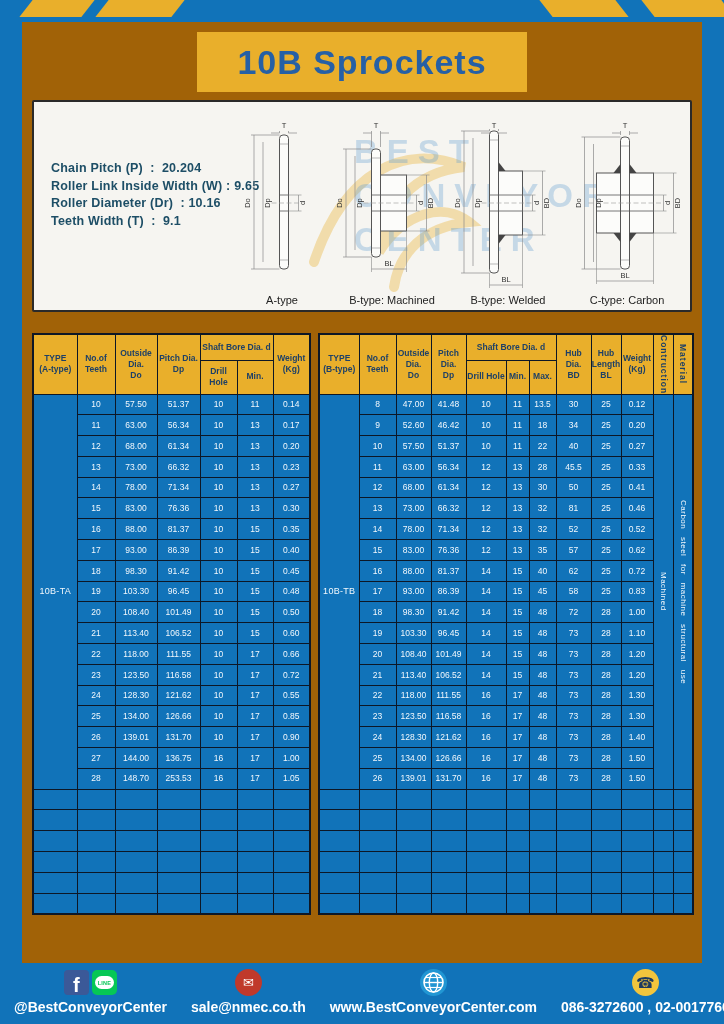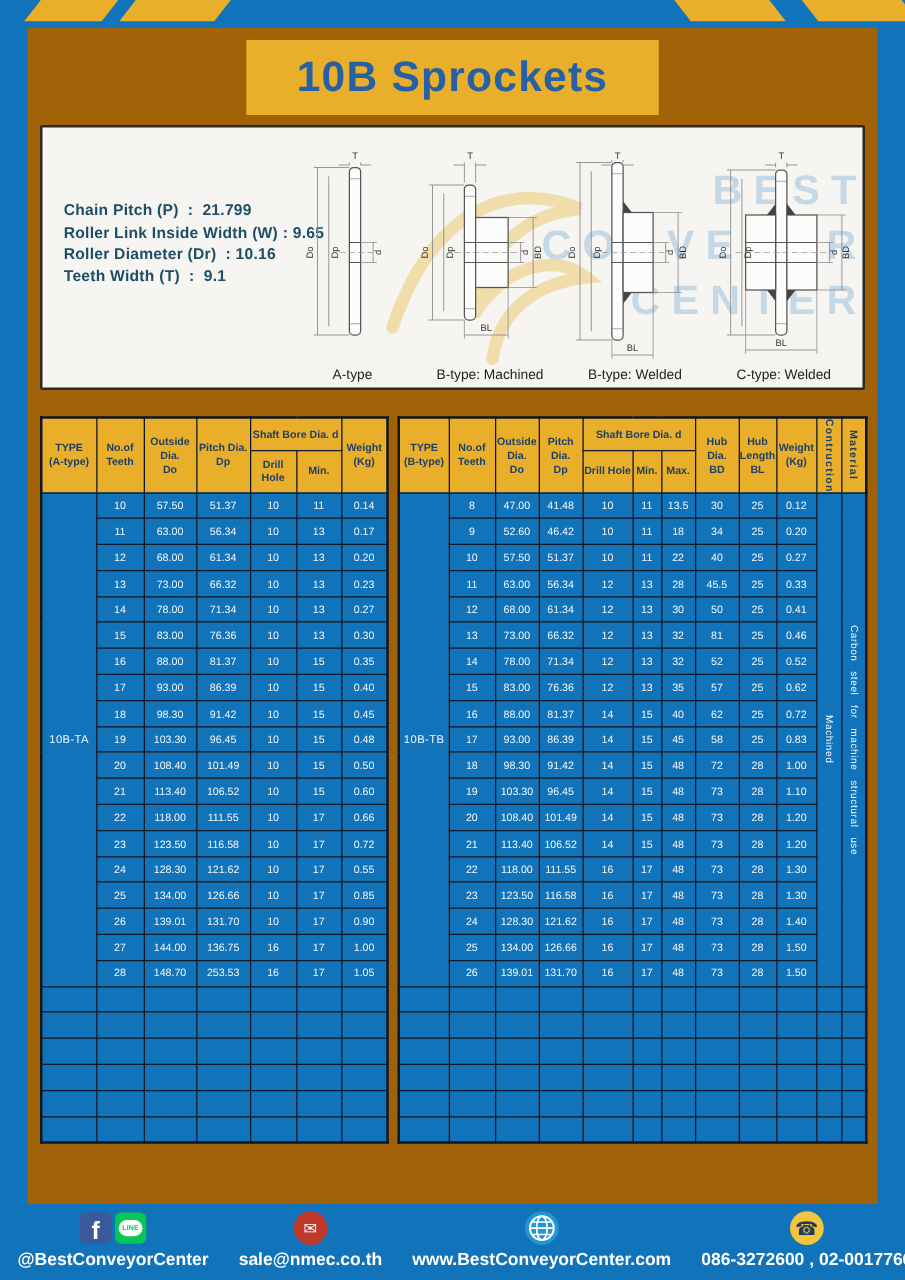--- a/index.html
+++ b/index.html
@@ -16,21 +16,21 @@
   
   .card { position:absolute; left:22px; top:22px; width:680px; height:978px; background:#a16207; }
 
   .banner { position:absolute; left:175px; top:10px; width:330px; height:60px; background:#e9af2b;
             display:flex; align-items:center; justify-content:center; }
   .banner span { font-size:34px; font-weight:bold; color:#2660a5; letter-spacing:1px; }
 
   
   .spec { position:absolute; left:10px; top:78px; width:660px; height:212px; background:#f6f5f1;
           border:2px solid #2a2a2a; border-radius:2px; overflow:hidden; }
-  .watermark { position:absolute; left:320px; top:28px; width:340px; text-align:right; z-index:0;
+  .watermark { position:absolute; left:320px; top:28px; width:340px; text-align:left; z-index:0;
                font-weight:bold; font-size:33px; line-height:44px; letter-spacing:9px; color:rgba(96,158,210,0.33); }
   .wm-swirl { position:absolute; left:250px; top:10px; z-index:0; opacity:0.35; }
   .spec-lines { position:absolute; left:17px; top:58px; z-index:1; }
   .spec-lines div { font-size:12.5px; font-weight:bold; color:#1d4e66; line-height:17.5px; letter-spacing:0.2px; white-space:pre; }
   .diagrams { position:absolute; right:4px; bottom:4px; display:flex; align-items:flex-end; gap:6px; z-index:1; }
   .fig { text-align:center; }
   .fig-label { font-size:11px; color:#222; margin-top:1px; }
 
   
   .tables { position:absolute; left:10px; top:311px; width:660px; height:607px; }
@@ -87,21 +87,21 @@
       <svg class="wm-swirl" width="210" height="190" viewBox="0 0 210 190">
         <path d="M30,150 C60,60 120,30 180,55 C130,60 100,95 95,140 C120,100 160,90 185,110 C140,115 115,140 110,175" fill="none" stroke="#e9af2b" stroke-width="10" stroke-linecap="round"></path>
       </svg>
       <div class="watermark">
         <div>BEST</div>
         <div>CONVEYOR</div>
         <div>CENTER</div>
       </div>
 
       <div class="spec-lines">
-        <div>Chain Pitch (P)  :  21.799</div>
+        <div>Chain Pitch (P)  :  20.204</div>
         <div>Roller Link Inside Width (W) : 9.65</div>
         <div>Roller Diameter (Dr)  : 10.16</div>
         <div>Teeth Width (T)  :  9.1</div>
       </div>
 
       <div class="diagrams">
         <div class="fig">
           <div class="diagram"><svg width="96" height="170" viewBox="0 0 96 170">
                 <rect x="45.5" y="16" width="9" height="134" rx="3.5" fill="#fcfcfa" stroke="#555" stroke-width="1"></rect>
                 <line x1="45.5" y1="25" x2="54.5" y2="25" stroke="#777" stroke-width="0.5"></line>
@@ -230,21 +230,21 @@
                 <text x="101.5" y="84" font-size="7.5" fill="#333" text-anchor="middle" font-family="Liberation Sans, sans-serif" transform="rotate(-90 101.5 84)">d</text>
                 <line x1="85.5" y1="54" x2="108.5" y2="54" stroke="#8a8a8a" stroke-width="0.6"></line>
                 <line x1="85.5" y1="114" x2="108.5" y2="114" stroke="#8a8a8a" stroke-width="0.6"></line>
                 <line x1="105.5" y1="54" x2="105.5" y2="114" stroke="#8a8a8a" stroke-width="0.7"></line>
                 <text x="111.5" y="84" font-size="7.5" fill="#333" text-anchor="middle" font-family="Liberation Sans, sans-serif" transform="rotate(-90 111.5 84)">BD</text>
                 <line x1="28.5" y1="114" x2="28.5" y2="165" stroke="#8a8a8a" stroke-width="0.6"></line>
                 <line x1="85.5" y1="114" x2="85.5" y2="165" stroke="#8a8a8a" stroke-width="0.6"></line>
                 <line x1="28.5" y1="162" x2="85.5" y2="162" stroke="#8a8a8a" stroke-width="0.7"></line>
                 <text x="57" y="159" font-size="7.5" fill="#333" text-anchor="middle" font-family="Liberation Sans, sans-serif">BL</text>
               </svg></div>
-          <div class="fig-label">C-type: Welded</div>
+          <div class="fig-label">C-type: Carbon</div>
         </div>
       </div>
     </div>
 
     <div class="tables">
 
       <table id="table-a">
         <colgroup>
           <col style="width:44px">
             <col style="width:38px">

